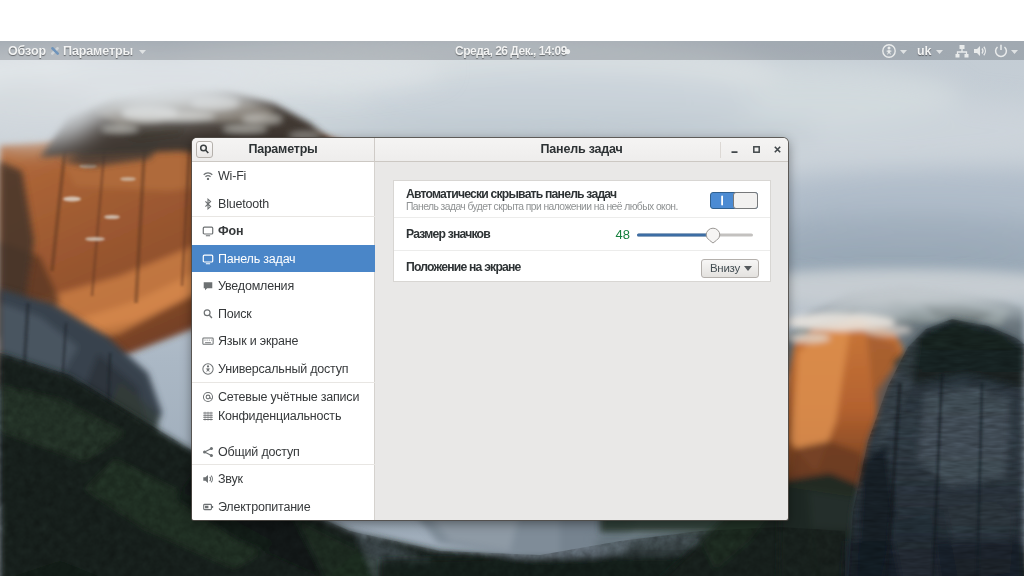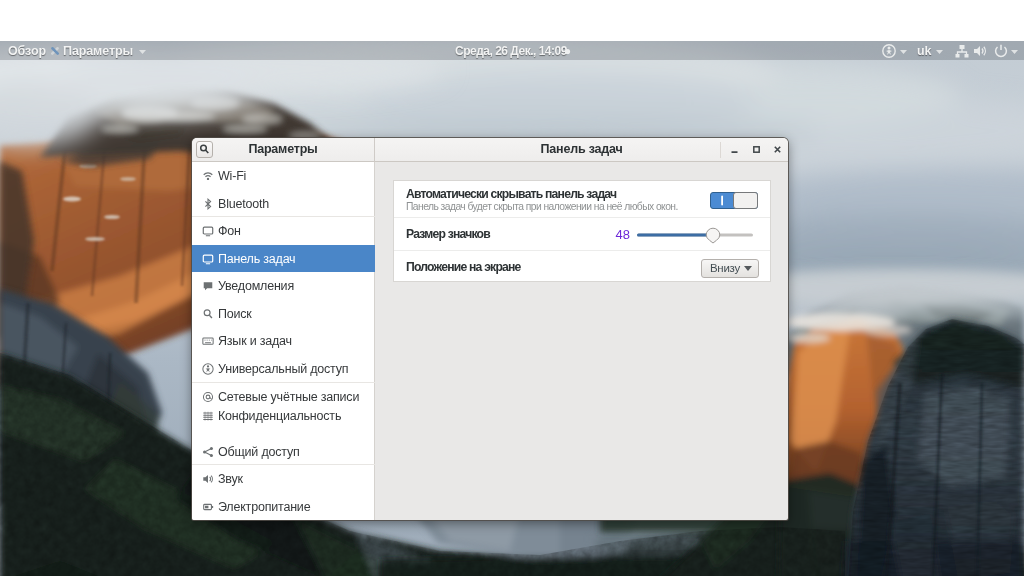--- a/index.html
+++ b/index.html
@@ -316,21 +316,21 @@
           <span class="lbl">Wi-Fi</span>
         </div>
 <div class="srow" style="top:27.6px;height:27.6px;">
           <span style="position:absolute;left:10px;top:8px;width:12px;height:12px;">
             <svg width="12" height="12" viewBox="0 0 14 14">
               <path d="M4,4 L10,10 L7,12.6 L7,1.4 L10,4 L4,10" stroke="#6d7173" stroke-width="1.3" fill="none"></path>
             </svg>
           </span>
           <span class="lbl">Bluetooth</span>
         </div>
-<div class="srow" style="top:55.1px;height:27.6px;box-shadow:0 -1px 0 #e8e6e3;">
+<div class="srow" style="top:55.1px;height:27.6px;box-shadow:0 -1px 0 #e8e6e3;font-weight:bold;">
           <span style="position:absolute;left:10px;top:8px;width:12px;height:12px;">
             <svg width="12" height="12" viewBox="0 0 14 14">
               <rect x="1.5" y="2.5" width="11" height="8" rx="1.2" stroke="#6d7173" stroke-width="1.4" fill="none"></rect>
               <line x1="4.5" y1="12.6" x2="9.5" y2="12.6" stroke="#6d7173" stroke-width="1.3"></line>
             </svg>
           </span>
           <span class="lbl">Фон</span>
         </div>
 <div class="srow sel" style="top:82.7px;height:27.6px;">
           <span style="position:absolute;left:10px;top:8px;width:12px;height:12px;">
@@ -358,21 +358,21 @@
           </span>
           <span class="lbl">Поиск</span>
         </div>
 <div class="srow" style="top:165.4px;height:27.6px;">
           <span style="position:absolute;left:10px;top:8px;width:12px;height:12px;">
             <svg width="12" height="12" viewBox="0 0 14 14">
               <rect x="1" y="3.5" width="12" height="7.4" rx="1" stroke="#6d7173" stroke-width="1.2" fill="none"></rect>
               <path d="M3,6 h1 M5.5,6 h1 M8,6 h1 M10.5,6 h0.8 M3.6,9 h6.8" stroke="#6d7173" stroke-width="1.1"></path>
             </svg>
           </span>
-          <span class="lbl">Язык и задач</span>
+          <span class="lbl">Язык и экране</span>
         </div>
 <div class="srow" style="top:192.9px;height:27.6px;">
           <span style="position:absolute;left:10px;top:8px;width:12px;height:12px;">
             <svg width="12" height="12" viewBox="0 0 14 14">
               <circle cx="7" cy="7" r="6" fill="none" stroke="#6d7173" stroke-width="1.2"></circle>
               <circle cx="7" cy="4" r="1.3" fill="#6d7173"></circle>
               <path d="M7,6 L4.3,6.8 L6,7.8 L5,11 L7,8.8 L9,11 L8,7.8 L9.7,6.8 Z" fill="#6d7173"></path>
             </svg>
           </span>
           <span class="lbl">Универсальный доступ</span>
@@ -434,21 +434,21 @@
         <div class="ct" style="top:6px;">Автоматически скрывать панель задач</div>
         <div class="cs" style="top:20px;">Панель задач будет скрыта при наложении на неё любых окон.</div>
         <svg class="abs" style="left:316px;top:11px;" width="48" height="17" viewBox="0 0 48 17">
           <rect x="0.5" y="0.5" width="47" height="16" rx="2.5" fill="#4b8bd3" stroke="#2f608f"></rect>
           <rect x="11.2" y="3.5" width="1.8" height="10" rx="0.9" fill="#ffffff"></rect>
           <rect x="23.5" y="0.5" width="24" height="16" rx="2.5" fill="#f2f1f0" stroke="#77797b"></rect>
         </svg>
       </div>
       <div class="crow" style="top:37px;height:32px;border-bottom:1px solid #ececeb;">
         <div class="ct" style="top:9px;">Размер значков</div>
-        <div style="position:absolute;left:200px;top:9px;width:36px;text-align:right;font-size:13px;color:#6d28d9;">48</div>
+        <div style="position:absolute;left:200px;top:9px;width:36px;text-align:right;font-size:13px;color:#15803d;">48</div>
         <svg class="abs" style="left:242px;top:7px;" width="118" height="20" viewBox="0 0 118 20">
           <rect x="1" y="8.4" width="116" height="3.2" rx="1.6" fill="#c3c1bf"></rect>
           <rect x="1" y="8.4" width="76" height="3.2" rx="1.6" fill="#3c6da4"></rect>
           <path d="M77,3.2 a6.8,6.8 0 0 1 6.8,6.8 q0,3 -3.4,5.4 l-3.4,2.6 l-3.4,-2.6 q-3.4,-2.4 -3.4,-5.4 a6.8,6.8 0 0 1 6.8,-6.8 Z" fill="#f6f5f4" stroke="#9c9996" stroke-width="1"></path>
         </svg>
       </div>
       <div class="crow" style="top:70px;height:32px;">
         <div class="ct" style="top:9px;">Положение на экране</div>
         <div style="position:absolute;left:307px;top:8px;width:58px;height:19px;border:1px solid #b4b0ac;border-radius:3px;
              background:linear-gradient(#f7f6f5,#e4e2df);box-sizing:border-box;padding-left:22px;">

